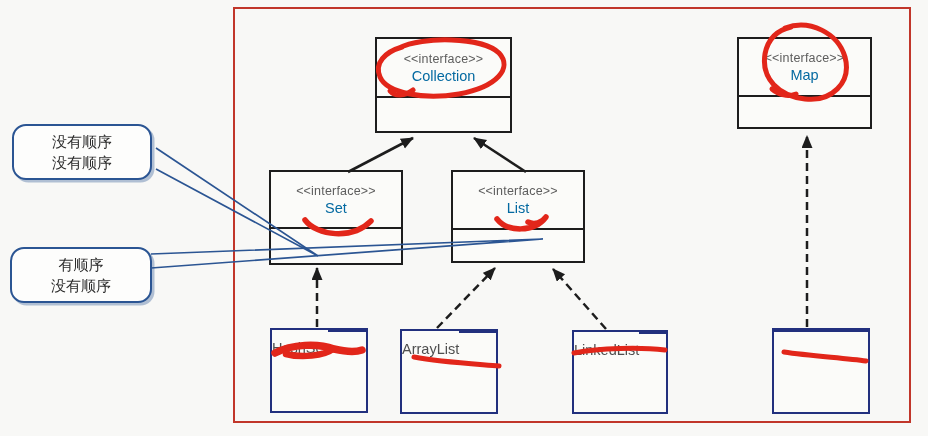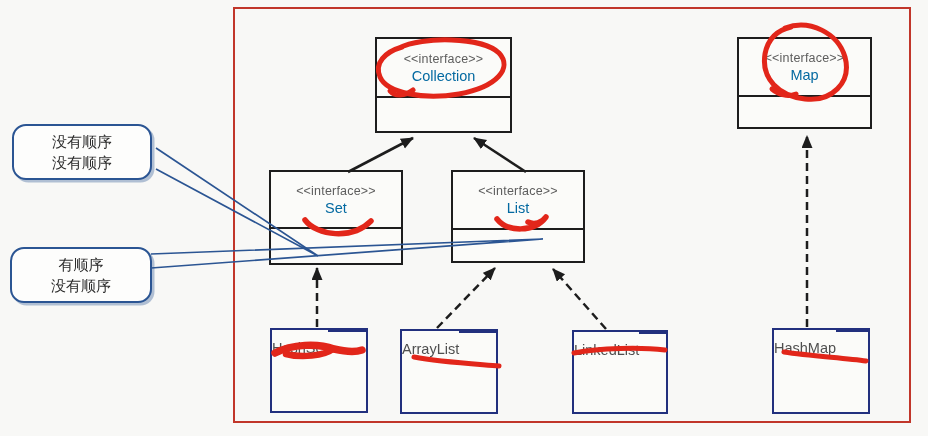--- a/index.html
+++ b/index.html
@@ -91,23 +91,20 @@
 
   <div class="cbox abs" style="left:572px;top:330px;width:96px;height:84px;">
     <div class="cbox-title" style="height:35px;">
       <span class="cname">LinkedList</span>
     </div>
     <div class="ccomp"></div>
     <div class="ccomp"></div>
   </div>
 
   <div class="cbox abs" style="left:772px;top:328px;width:98px;height:86px;">
-    <div class="cbox-title" style="height:35px;">
-      <span class="cname">HashMap</span>
-    </div>
     <div class="ccomp"></div>
     <div class="ccomp"></div>
   </div>
 
   <div class="callout abs" style="left:12px;top:124px;width:140px;height:56px;text-align:right;">
     <div class="callout-line">没有顺序</div>
     <div class="callout-line">没有顺序</div>
   </div>
 
   <div class="callout abs" style="left:10px;top:247px;width:142px;height:56px;">

